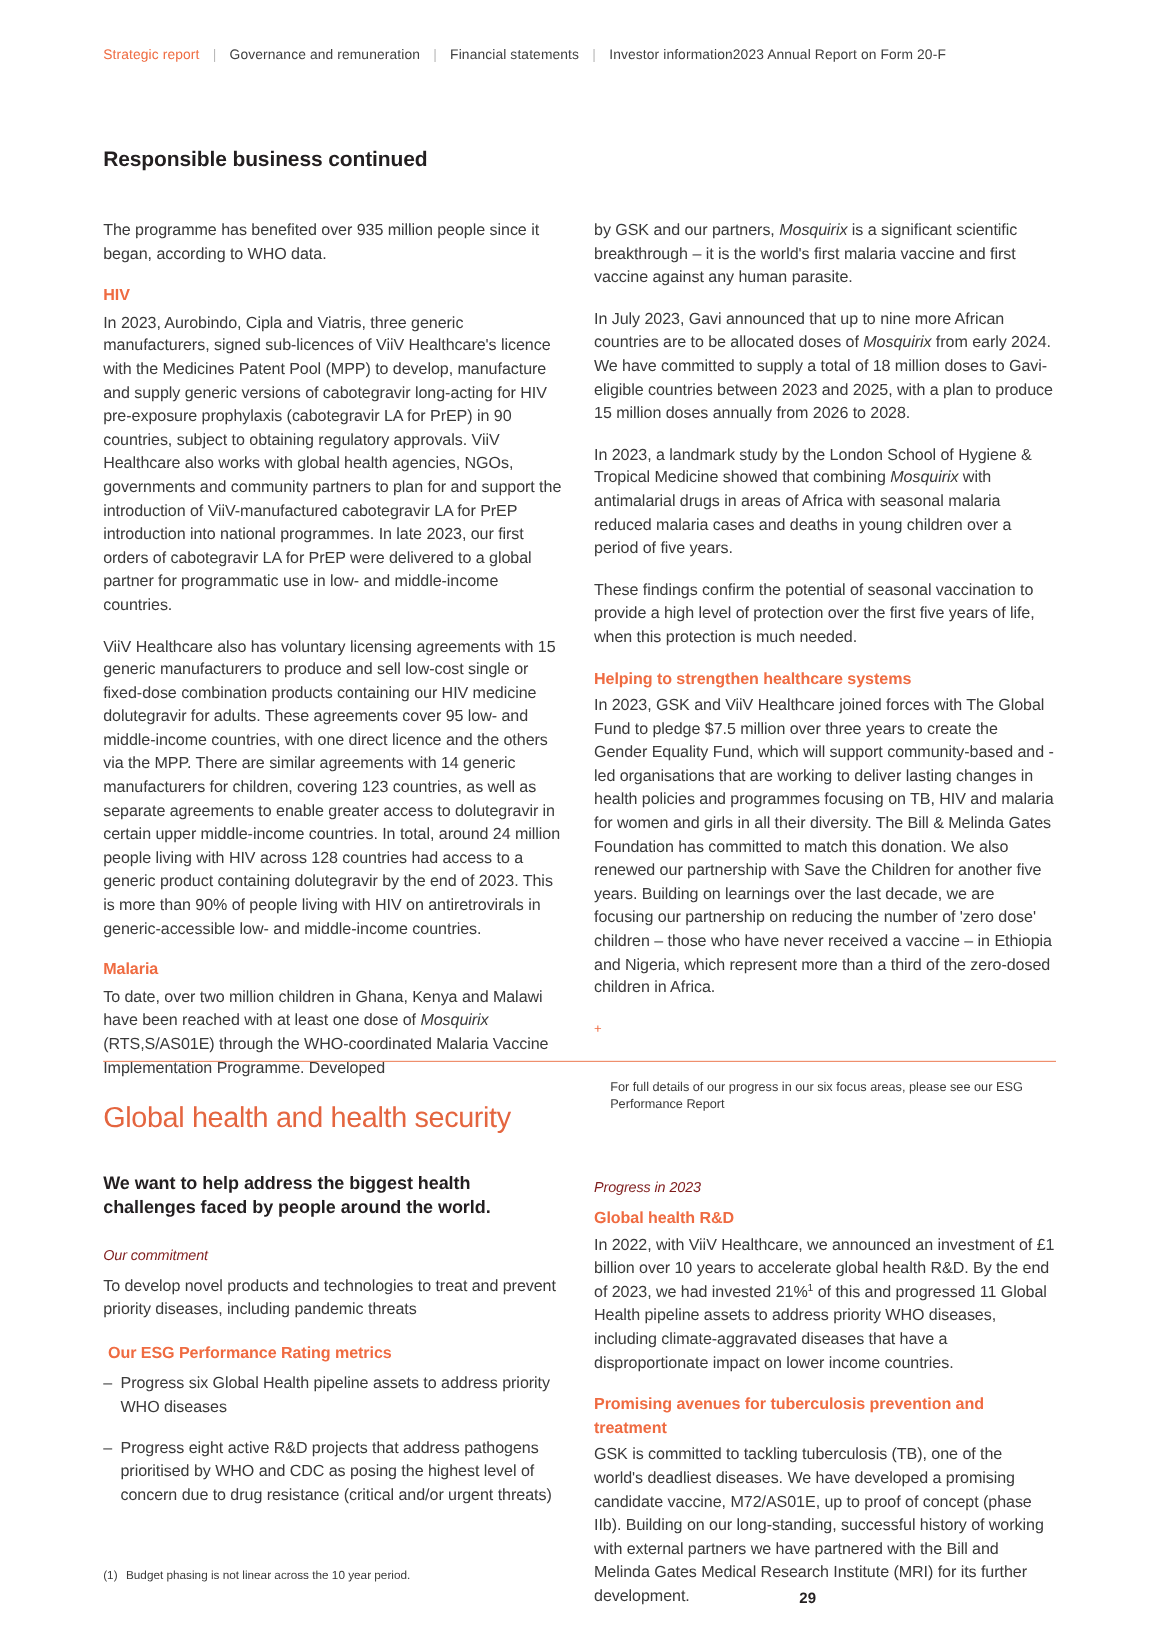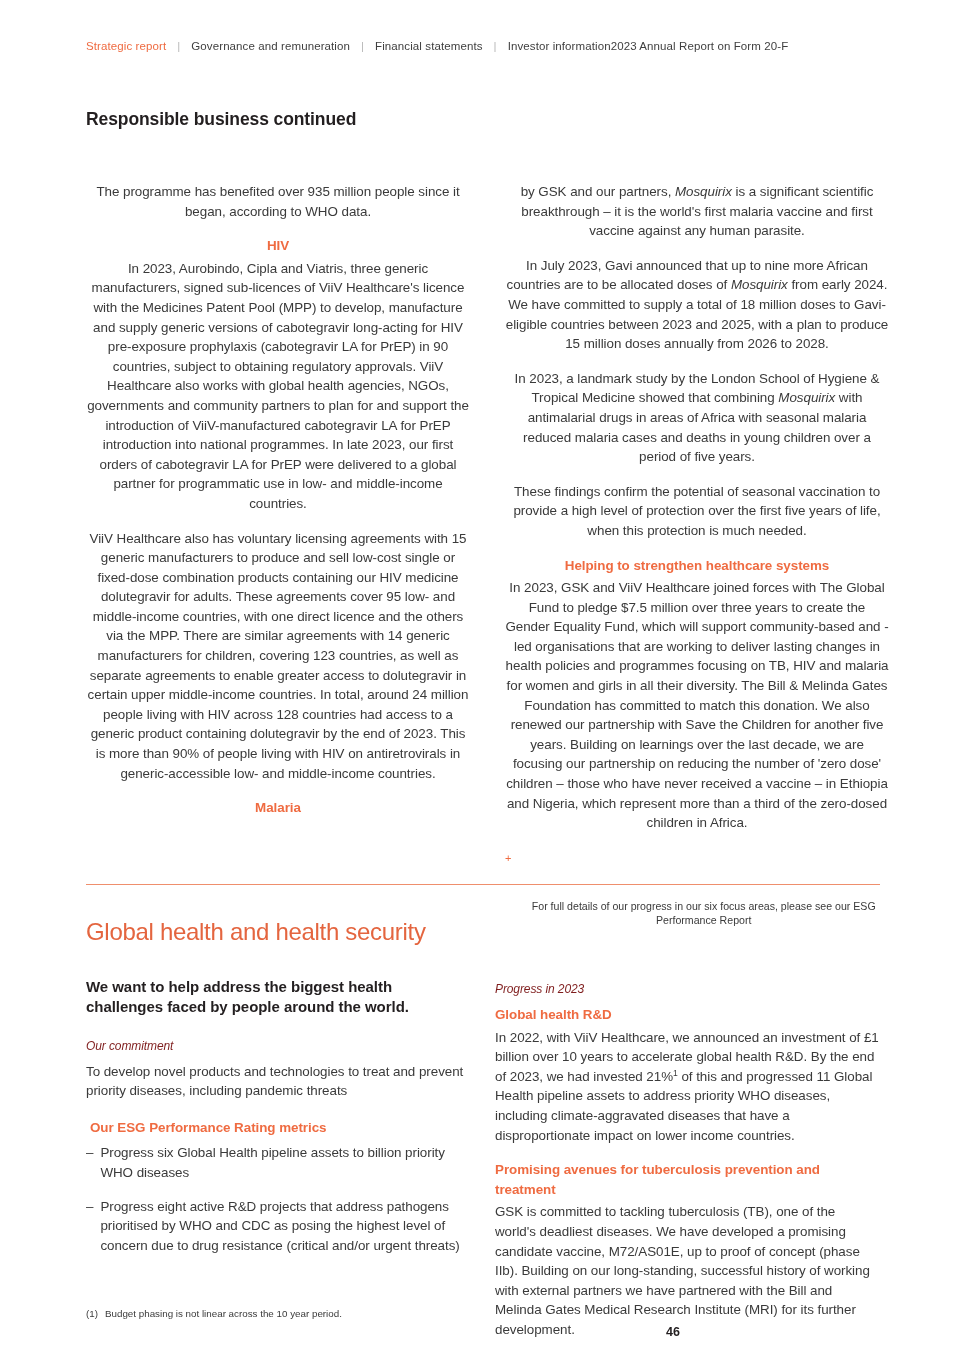--- a/index.html
+++ b/index.html
@@ -53,37 +53,36 @@
   .runhead-right {
     margin-left: auto;
     color: #3f3f3f;
     white-space: nowrap;
     padding-right: 1px;
   }
 
   
   .page-title {
     position: absolute;
-    top: 97px;
+    top: 110px;
     left: 86px;
     font-size: 17.5px;
     font-weight: bold;
     color: #231f20;
     letter-spacing: -0.1px;
   }
 
   
   .cols {
     position: absolute;
     top: 182px;
     left: 86px;
     width: 794px;
     display: flex;
-    gap: 35px;
-    text-align: center;
+    gap: 25px;
   }
   .col {
     width: 384px;
     flex: 0 0 384px;
   }
   p.body {
     margin: 0 0 15px 0;
     font-size: 13.4px;
     line-height: 19.6px;
     color: #3a3a3a;
@@ -239,20 +238,21 @@
   <div class="cols">
 
     <div class="col">
       <p class="body">The programme has benefited over 935 million people since it began, according to WHO data.</p>
 
       <h3 class="sub">HIV</h3>
       <p class="body">In 2023, Aurobindo, Cipla and Viatris, three generic manufacturers, signed sub-licences of ViiV Healthcare's licence with the Medicines Patent Pool (MPP) to develop, manufacture and supply generic versions of cabotegravir long-acting for HIV pre-exposure prophylaxis (cabotegravir LA for PrEP) in 90 countries, subject to obtaining regulatory approvals. ViiV Healthcare also works with global health agencies, NGOs, governments and community partners to plan for and support the introduction of ViiV-manufactured cabotegravir LA for PrEP introduction into national programmes. In late 2023, our first orders of cabotegravir LA for PrEP were delivered to a global partner for programmatic use in low- and middle-income countries.</p>
       <p class="body">ViiV Healthcare also has voluntary licensing agreements with 15 generic manufacturers to produce and sell low-cost single or fixed-dose combination products containing our HIV medicine dolutegravir for adults. These agreements cover 95 low- and middle-income countries, with one direct licence and the others via the MPP. There are similar agreements with 14 generic manufacturers for children, covering 123 countries, as well as separate agreements to enable greater access to dolutegravir in certain upper middle-income countries. In total, around 24 million people living with HIV across 128 countries had access to a generic product containing dolutegravir by the end of 2023. This is more than 90% of people living with HIV on antiretrovirals in generic-accessible low- and middle-income countries.</p>
 
       <h3 class="sub">Malaria</h3>
+      <p class="body"><span>To date, over two million children in Ghana, Kenya and Malawi have been reached with at least one dose of </span><em>Mosquirix</em><span> (RTS,S/AS01E) through the WHO-coordinated Malaria Vaccine Implementation Programme. Developed</span></p>
     </div>
 
     <div class="col">
       <p class="body"><span>by GSK and our partners, </span><em>Mosquirix</em><span> is a significant scientific breakthrough – it is the world's first malaria vaccine and first vaccine against any human parasite.</span></p>
 
       <p class="body"><span>In July 2023, Gavi announced that up to nine more African countries are to be allocated doses of </span><em>Mosquirix</em><span> from early 2024. We have committed to supply a total of 18 million doses to Gavi-eligible countries between 2023 and 2025, with a plan to produce 15 million doses annually from 2026 to 2028.</span></p>
 
       <p class="body"><span>In 2023, a landmark study by the London School of Hygiene &amp; Tropical Medicine showed that combining </span><em>Mosquirix</em><span> with antimalarial drugs in areas of Africa with seasonal malaria reduced malaria cases and deaths in young children over a period of five years.</span></p>
 
       <p class="body">These findings confirm the potential of seasonal vaccination to provide a high level of protection over the first five years of life, when this protection is much needed.</p>
@@ -276,21 +276,21 @@
       <div class="col">
         <p class="lead">We want to help address the biggest health challenges faced by people around the world.</p>
 
         <h2 class="block-head">Our commitment</h2>
         <p class="body">To develop novel products and technologies to treat and prevent priority diseases, including pandemic threats</p>
 
         <h4 class="metrics-head">Our ESG Performance Rating metrics</h4>
         <ul class="dashlist">
           <li>
             <span class="dash">–</span>
-            <span class="dash-text">Progress six Global Health pipeline assets to billion priority WHO diseases</span>
+            <span class="dash-text">Progress six Global Health pipeline assets to address priority WHO diseases</span>
           </li>
           <li>
             <span class="dash">–</span>
             <span class="dash-text">Progress eight active R&amp;D projects that address pathogens prioritised by WHO and CDC as posing the highest level of concern due to drug resistance (critical and/or urgent threats)</span>
           </li>
         </ul>
       </div>
 
       <div class="col">
         <h2 class="block-head">Progress in 2023</h2>
@@ -301,15 +301,15 @@
         <p class="body">GSK is committed to tackling tuberculosis (TB), one of the world's deadliest diseases. We have developed a promising candidate vaccine, M72/AS01E, up to proof of concept (phase IIb). Building on our long-standing, successful history of working with external partners we have partnered with the Bill and Melinda Gates Medical Research Institute (MRI) for its further development.</p>
       </div>
     </div>
   </div>
 
   <div class="footnote">
     <span class="footnote-num">(1)</span>
     <span>Budget phasing is not linear across the 10 year period.</span>
   </div>
 
-  <div class="folio">46</div>
+  <div class="folio">29</div>
 
 </div>
 
 </body></html>

